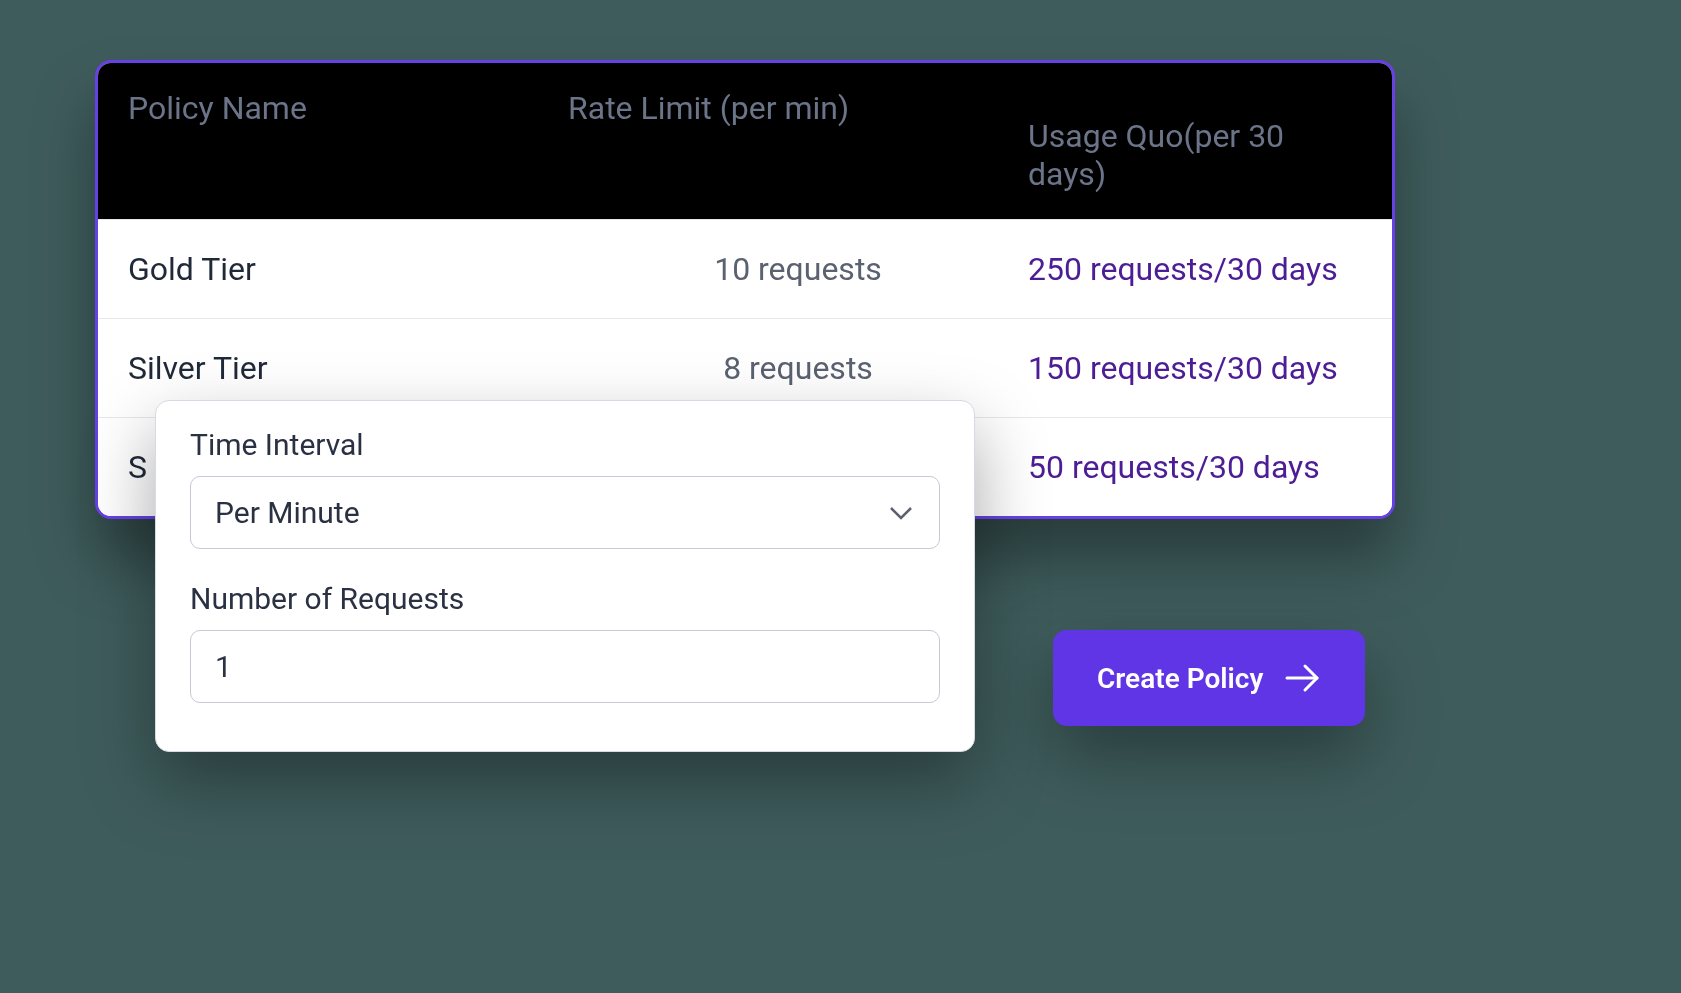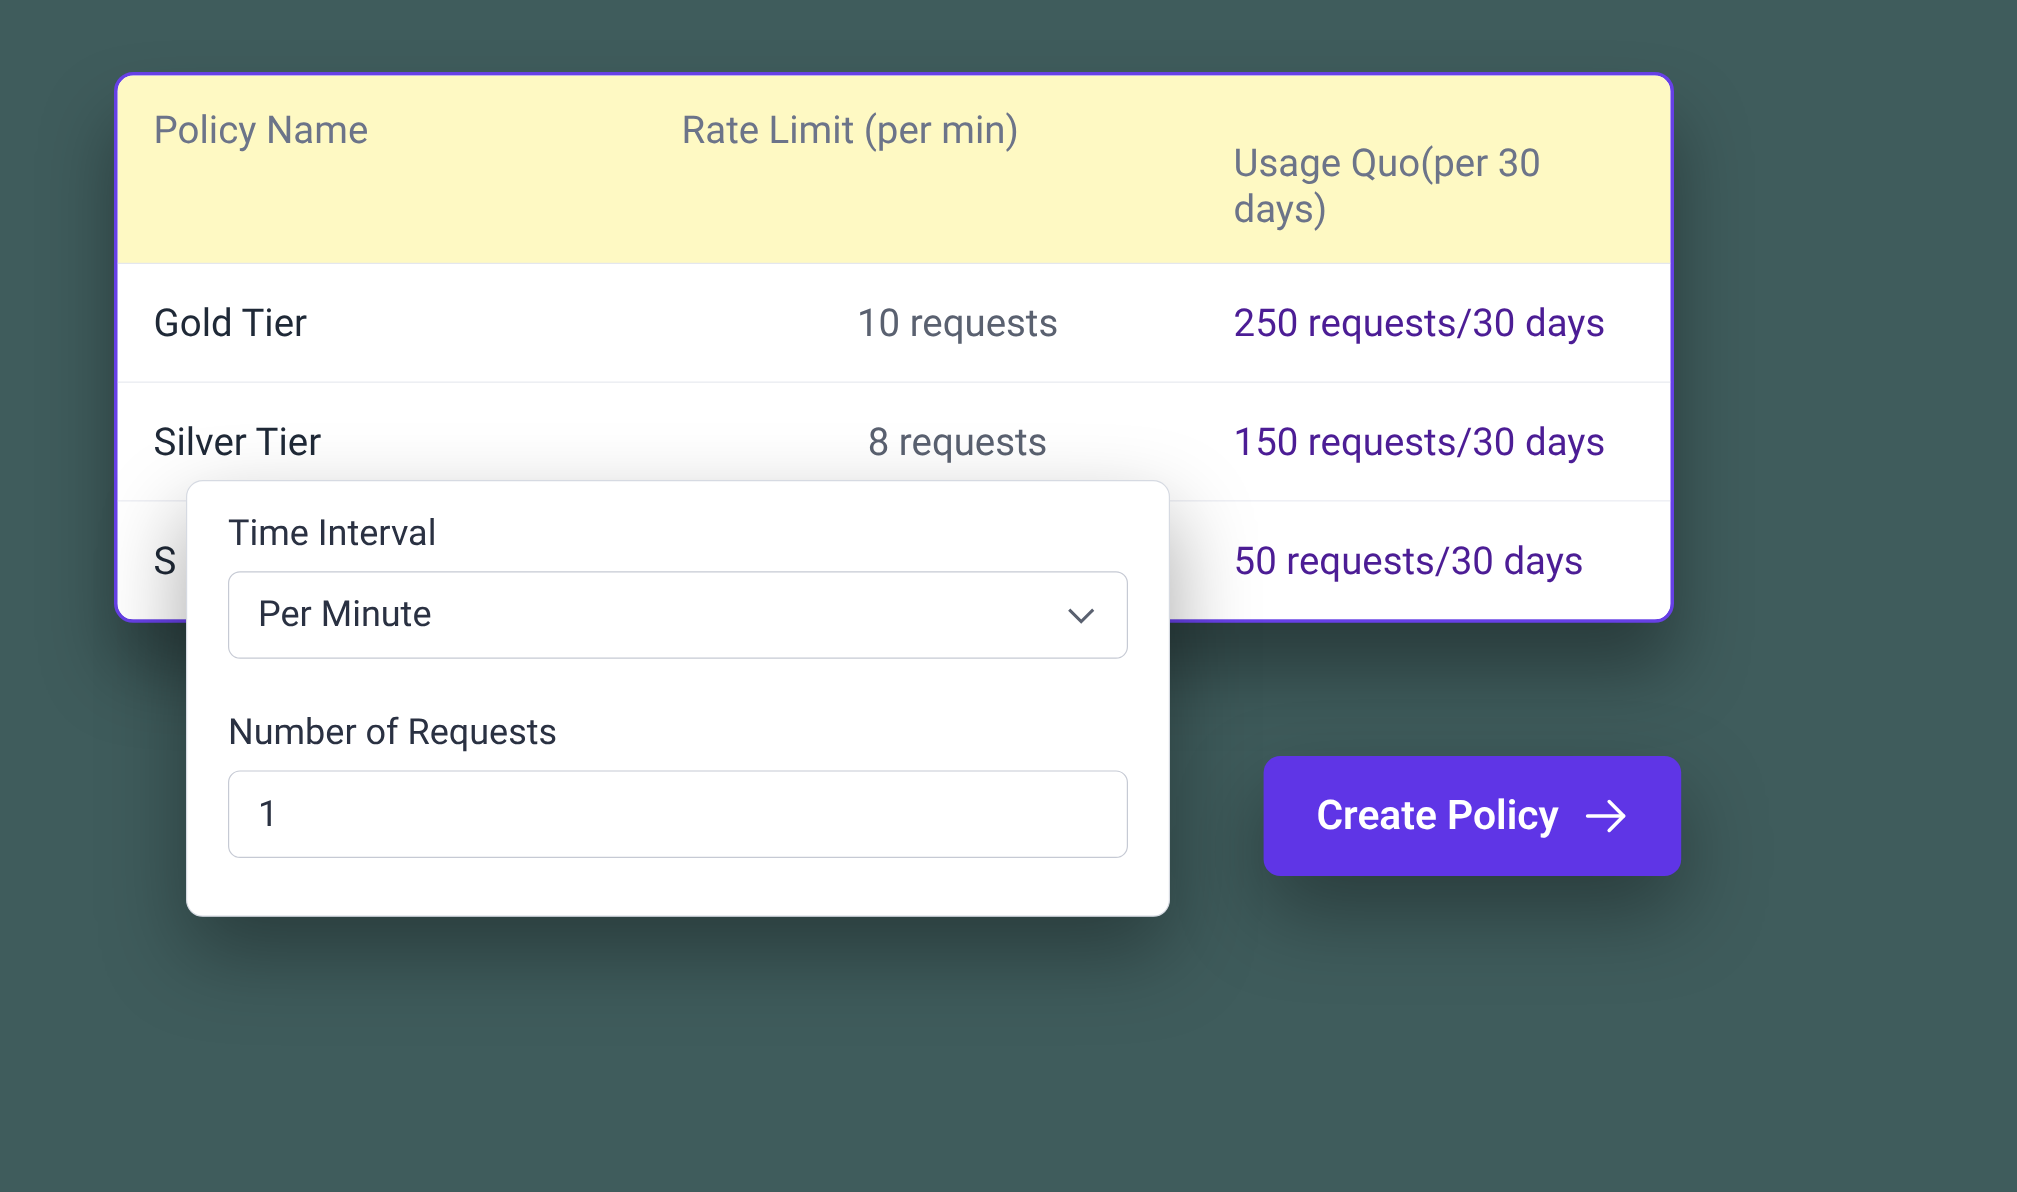--- a/index.html
+++ b/index.html
@@ -21,21 +21,21 @@
       top: 60px;
       width: 1300px;
       background: #ffffff;
       border: 3px solid #6740e6;
       border-radius: 16px;
       overflow: hidden;
       box-shadow: 0 40px 60px rgba(0,0,0,0.35);
     }
     .table-header {
       display: flex;
-      background: #fef9c3;
+      background: #000000;
       border-bottom: 1px solid #e4e7ee;
       padding: 26px 30px;
     }
     .th {
       font-size: 32px;
       color: #6c7489;
       font-weight: 400;
     }
     .col-name { width: 440px; }
     .col-rate { width: 460px; }
@@ -86,21 +86,21 @@
     .select-box {
       width: 100%;
       border: 1px solid #c6cad4;
       border-radius: 10px;
       padding: 18px 24px;
       font-size: 30px;
       color: #2a3142;
       display: flex;
       align-items: center;
       justify-content: space-between;
-      margin-bottom: 44px;
+      margin-bottom: 32px;
       background: #ffffff;
       cursor: pointer;
     }
     .chevron-icon {
       width: 28px;
       height: 28px;
       display: flex;
       align-items: center;
       justify-content: center;
     }
@@ -121,21 +121,21 @@
       background: #ffffff;
     }
     .create-button {
       position: absolute;
       left: 1053px;
       top: 630px;
       background: #5f35e6;
       color: #ffffff;
       border-radius: 14px;
       padding: 30px 44px;
-      font-size: 34px;
+      font-size: 28px;
       font-weight: 600;
       display: flex;
       align-items: center;
       gap: 22px;
       cursor: pointer;
       box-shadow: 0 30px 70px rgba(0,0,0,0.35);
     }
     .arrow-icon {
       width: 36px;
       height: 36px;

